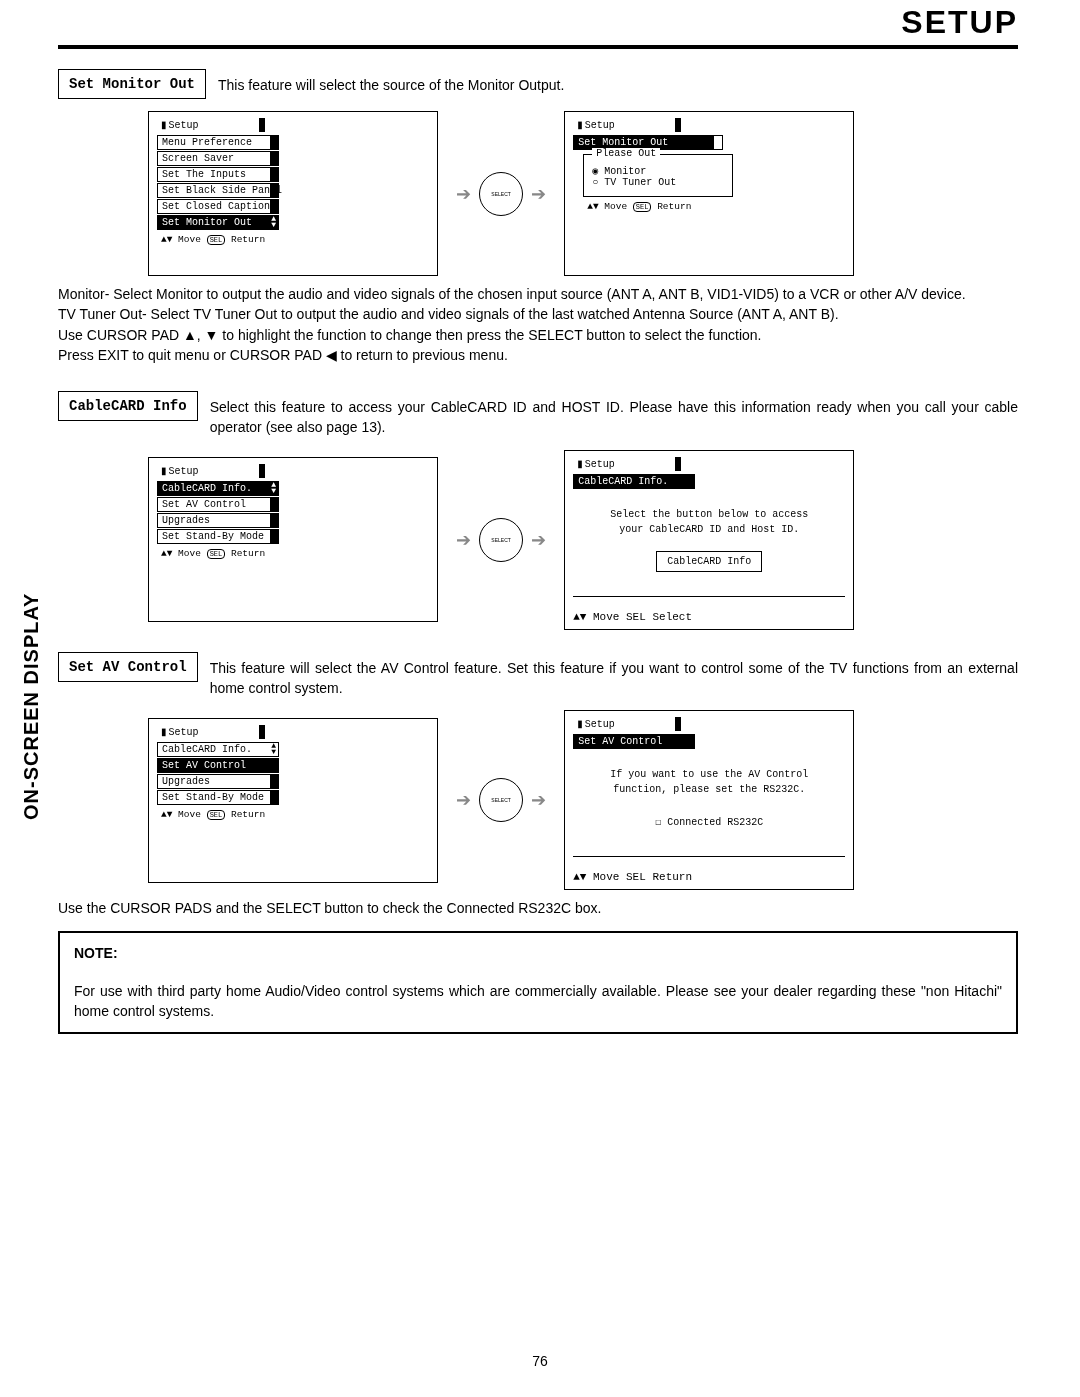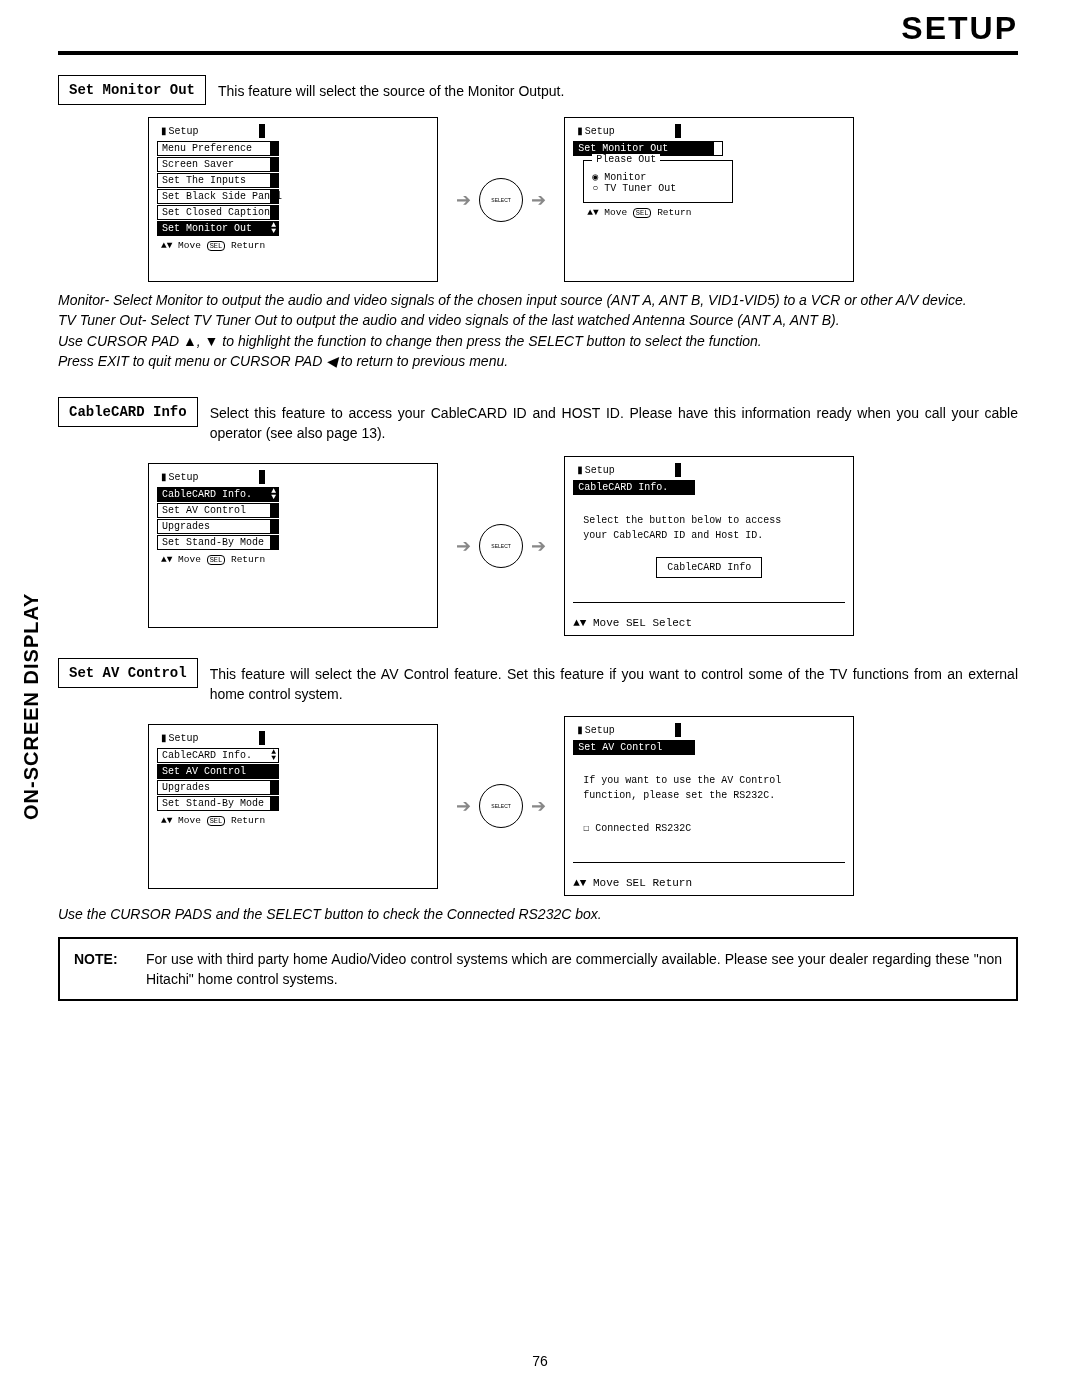--- a/index.html
+++ b/index.html
@@ -8,21 +8,21 @@
     font-size: 12px;
     width: 1080px;
     height: 1397px;
     position: relative;
     background: #fff;
     color: #000;
   }
   .page {
     position: absolute;
     left: 58px;
-    top: 50px;
+    top: 44px;
     width: 960px;
   }
   .header-rule { border-top: 4px solid #000; margin-bottom: 6px; }
   .page-title {
     font-family: Arial, sans-serif;
     font-weight: bold;
     font-size: 32px;
     text-align: right;
     letter-spacing: 2px;
     margin-top: -40px;
@@ -42,21 +42,21 @@
   .section-row { display: flex; align-items: flex-start; gap: 12px; margin-top: 20px; }
   .section-label {
     border: 1px solid #000;
     padding: 6px 10px;
     font-family: "Courier New", monospace;
     font-weight: bold;
     font-size: 14px;
     white-space: nowrap;
   }
   .section-desc { font-size: 14px; line-height: 1.45; padding-top: 6px; flex: 1; text-align: justify; }
-  .body-text { font-size: 14px; line-height: 1.45; margin-top: 4px; text-align: justify; font-style: italic; }
+  .body-text { font-size: 14px; line-height: 1.45; margin-top: 4px; text-align: justify; }
   .screens-row {
     display: flex;
     align-items: center;
     gap: 18px;
     margin: 12px 0 8px 90px;
   }
   .osd {
     border: 1px solid #000;
     width: 290px;
     height: 165px;
@@ -126,30 +126,31 @@
   .radio-line.sel::before { content:"◉ "; }
   .note-box {
     border: 2px solid #000;
     padding: 10px 14px;
     margin-top: 12px;
     font-size: 14px;
     line-height: 1.45;
     display: flex;
     gap: 18px;
     text-align: justify;
+    flex-direction: column;
   }
   .note-box .label { font-weight: bold; min-width: 54px; }
   .footer-pg {
     position: absolute;
     left: 0; right:0; bottom: 28px;
     text-align: center;
     font-size: 14px;
   }
   .checkbox-line::before { content:"☐ "; }
-  .osd-body-text { font-size:10px; margin: 18px 10px; line-height:1.5; text-align:left;}
+  .osd-body-text { font-size:10px; margin: 18px 10px; line-height:1.5; text-align:center;}
   .bottom-hint {
     position:absolute; left:8px; bottom:6px; right:8px;
     border-top:1px solid #000; padding-top:14px;
     font-size:11px;
   }
   .inner-button {
     border:1px solid #000; padding:2px 10px; font-size:10px;
     display:block; margin: 14px auto 0; width:fit-content;
   }
 </style>

